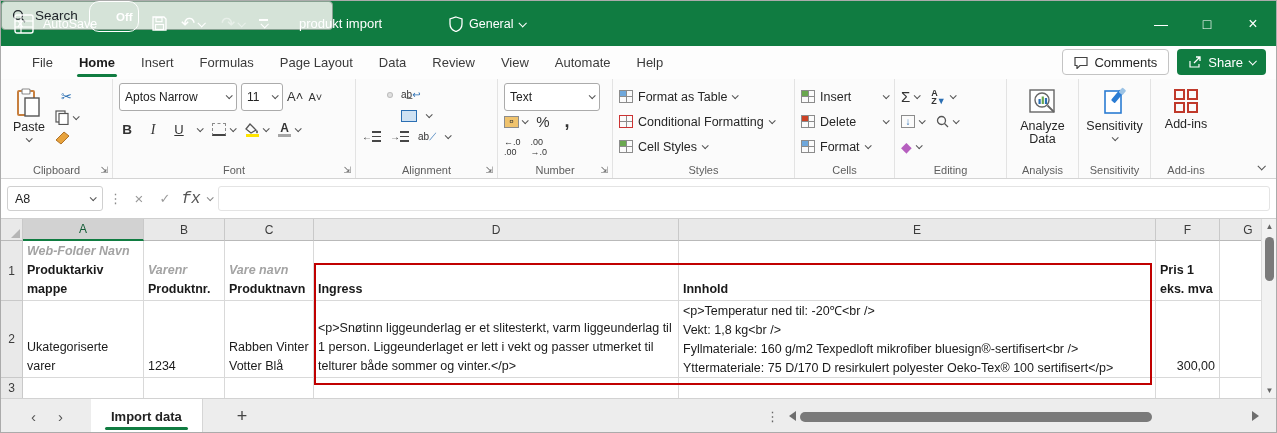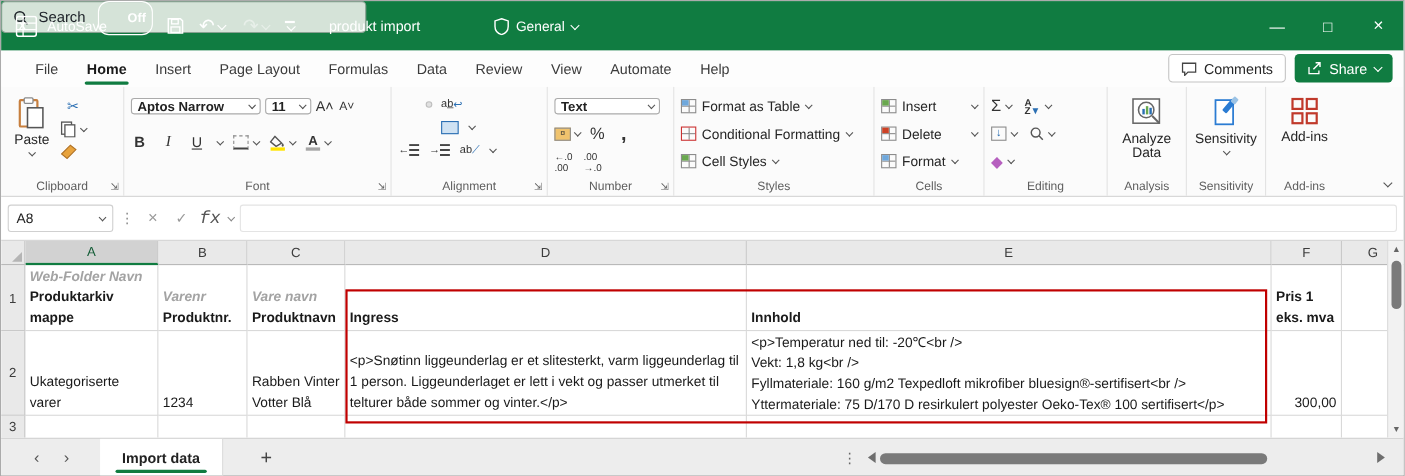--- a/index.html
+++ b/index.html
@@ -38,21 +38,21 @@
 
   
   .ribbon { position:relative; height:100px; background:#fbfbfb; border-bottom:1px solid #d4d4d4; display:flex; }
   .rgroup { position:relative; border-right:1px solid #e3e3e3; padding:5px 6px 17px 6px; }
   .rgroup .glabel { position:absolute; bottom:2px; left:0; right:0; text-align:center; font-size:11px; color:#5e5e5e; }
   .rgroup .launcher { position:absolute; bottom:3px; right:4px; font-size:9px; color:#5e5e5e; cursor:pointer; line-height:1; }
   .bigbtn { display:flex; flex-direction:column; align-items:center; justify-content:center; gap:3px; padding:3px 6px; font-size:12.5px; color:#262626; cursor:pointer; text-align:center; }
   .bigbtn .blabel { line-height:13px; }
   .rrow { display:flex; align-items:center; gap:7px; height:25px; }
   .ric { display:inline-flex; align-items:center; justify-content:center; min-width:16px; height:16px; font-size:13px; color:#333; cursor:pointer; }
-  .combo { display:flex; align-items:center; justify-content:space-between; background:#fff; border:1px solid #ababab; border-radius:3px; height:15px; padding:0 5px; font-size:12px; color:#222; cursor:pointer;font-weight:bold; }
+  .combo { display:flex; align-items:center; justify-content:space-between; background:#fff; border:1px solid #ababab; border-radius:3px; height:28px; padding:0 5px; font-size:12px; color:#222; cursor:pointer; }
   .chv.sm { width:5px; height:5px; border-width:1.2px; color:#555; }
   .lines3 { width:13px; height:11px; background:repeating-linear-gradient(#464646 0 1.6px, transparent 1.6px 4.6px); }
   .alignbox { padding:2px; border-radius:2px; }
   .alignbox.sel { background:#e0e0e0; box-shadow:0 0 0 1px #bdbdbd; }
   .bld { font-weight:700; font-size:13.5px; }
   .itl { font-style:italic; font-family:"Liberation Serif",serif; font-size:14px; }
   .und { text-decoration:underline; font-size:13px; }
   .colorbar { display:block; width:13px; height:3px; margin-top:0; }
   .stackbtn { display:flex; align-items:center; gap:5px; height:25px; font-size:12.5px; color:#262626; cursor:pointer; white-space:nowrap; }
   .mini-grid { width:14px; height:13px; border:1px solid #8c8c8c; background:
@@ -170,22 +170,22 @@
       <div class="win-btn">—</div>
       <div class="win-btn">□</div>
       <div class="win-btn" style="font-size:16px;">×</div>
     </div>
   </div>
 
   <div class="menubar">
     <div class="mtab">File</div>
     <div class="mtab active">Home</div>
     <div class="mtab">Insert</div>
+    <div class="mtab">Formulas</div>
     <div class="mtab">Page Layout</div>
-    <div class="mtab">Formulas</div>
     <div class="mtab">Data</div>
     <div class="mtab">Review</div>
     <div class="mtab">View</div>
     <div class="mtab">Automate</div>
     <div class="mtab">Help</div>
     <div class="menubar-right">
       <div class="btn-comments">
         <svg width="14" height="13" viewBox="0 0 14 13">
             <path d="M1 1.5h12v8H6l-3 3v-3H1z" fill="none" stroke="#444" stroke-width="1.2"></path>
           </svg>

